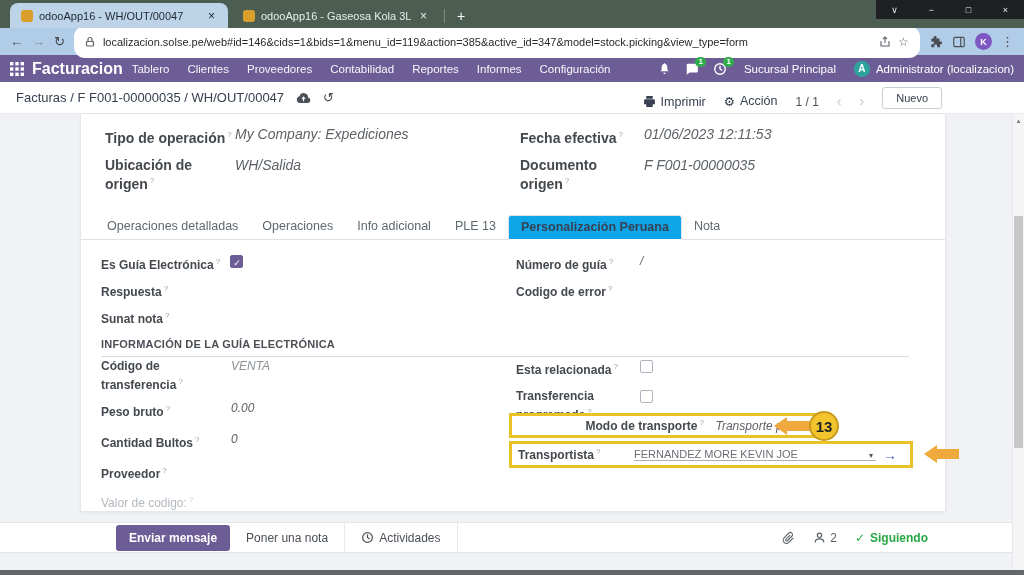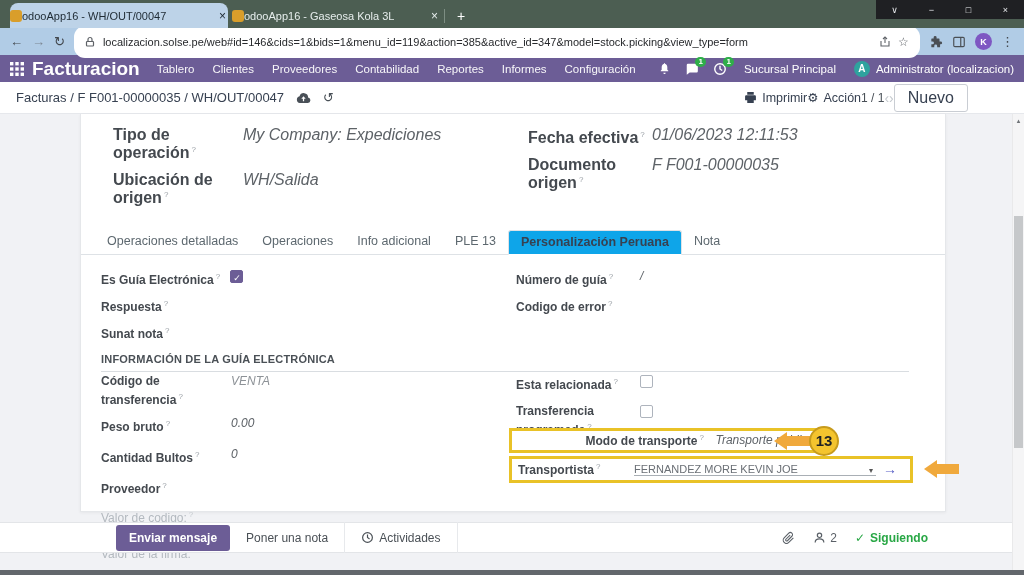--- a/index.html
+++ b/index.html
@@ -2,21 +2,21 @@
 <html><head>
 <meta charset="utf-8">
 <style>
   * { margin:0; padding:0; box-sizing:border-box; }
   html,body { width:1024px; height:575px; overflow:hidden; background:#e9ebee; }
   body { font-family:"Liberation Sans","DejaVu Sans",sans-serif; }
   .screen { position:relative; width:1024px; height:575px; background:#eef0f3; }
 
   
   .titlebar { height:28px; background:#4c5e52; display:flex; align-items:flex-end; position:relative; }
-  .btab { height:25px; display:flex; align-items:center; padding:0 0; font-size:11px; border-radius:8px 8px 0 0; }
+  .btab { height:25px; display:flex; align-items:center; gap:6px; padding:0 11px; font-size:11px; border-radius:8px 8px 0 0; }
   .btab .btab-title { white-space:nowrap; overflow:hidden; text-overflow:ellipsis; flex:1; }
   .btab.active { background:#bdd3e8; color:#1e2a33; width:218px; margin-left:10px; }
   .btab.inactive { color:#e6edec; width:208px; margin-left:4px; }
   .favicon { width:12px; height:12px; border-radius:3px; background:#d99e2b; flex-shrink:0; }
   .tab-close { font-size:12px; line-height:12px; cursor:default; padding:0 2px; }
   .tab-divider { width:1px; height:14px; background:#7d8e83; margin:0 4px 5px 4px; }
   .newtab { color:#fff; font-size:14px; margin-bottom:4px; padding:0 8px; }
   .win-controls { position:absolute; right:0; top:0; height:19px; width:148px; background:#1f2023; display:flex; }
   .win-btn { flex:1; color:#e8eaed; font-size:9px; display:flex; align-items:center; justify-content:center; }
 
@@ -24,42 +24,42 @@
   .urlbar { height:27px; background:#b1cce6; display:flex; align-items:center; padding:0 10px; gap:9px; }
   .nav-glyph { color:#43484e; font-size:13px; line-height:13px; }
   .nav-glyph.dim { color:#7d8894; }
   .url-pill { flex:1; height:21px; background:#fff; border-radius:11px; display:flex; align-items:center; padding:16px 10px; gap:7px; font-size:11px; color:#27292c; }
   .url-text { flex:1; white-space:nowrap; overflow:hidden; }
   .mini-ic { width:12px; height:12px; flex-shrink:0; color:#5f6368; }
   .avatar-k { width:17px; height:17px; border-radius:50%; background:#7e57c2; color:#fff; font-size:9px; font-weight:bold; display:flex; align-items:center; justify-content:center; }
 
   
   .onav { height:27px; background:#6c5d96; display:flex; align-items:center; color:#fff; padding:0 10px; font-size:11.5px; }
-  .onav .app-name { font-size:19px; font-weight:bold; margin:0 8px 0 8px; }
+  .onav .app-name { font-size:16px; font-weight:bold; margin:0 0 0 8px; }
   .onav .mitem { padding:0 9px; opacity:.95; }
   .onav .spacer { flex:1; }
   .onav-ic { position:relative; margin:0 7px; display:flex; align-items:center; }
   .badge { position:absolute; top:-5px; right:-7px; background:#2fae49; color:#fff; border-radius:7px; font-size:8px; line-height:10px; padding:0 3px; font-weight:bold; }
   .avatar-a { width:16px; height:16px; border-radius:50%; background:#2ea39e; color:#fff; font-size:10px; font-weight:bold; display:flex; align-items:center; justify-content:center; margin:0 6px 0 12px; }
   .company { margin:0 6px 0 10px; }
 
   
   .cpanel { height:32px; background:#fff; border-bottom:1px solid #e6e8ec; display:flex; align-items:center; padding:0 16px; font-size:13px; color:#374151; }
   .crumb { white-space:nowrap; }
   .cp-ic { margin-left:12px; color:#495057; display:flex; align-items:center; font-size:13px; }
-  .cp-right { margin-left:auto; display:flex; align-items:center; font-size:12.5px; margin-right:40px; }
+  .cp-right { margin-left:auto; display:flex; align-items:flex-end; gap:18px; font-size:12.5px; margin-right:66px; }
   .cp-btn { display:flex; align-items:center; gap:5px; color:#374151; }
   .pager-nav { color:#c3c8cd; font-size:14px; }
-  .btn-new { border:1px solid #c9cdd3; border-radius:3px; padding:4px 13px; background:#fff; color:#374151; font-size:16px; }
+  .btn-new { border:1px solid #c9cdd3; border-radius:3px; padding:4px 13px; background:#fff; color:#374151; font-size:11px; }
 
   
   .content { position:absolute; top:114px; left:0; width:1024px; height:461px; background:#f1f2f5; }
   .sheet { position:absolute; left:80px; top:0; width:866px; height:398px; background:#fff; border:1px solid #e5e7ea; border-top:none; box-shadow:0 1px 3px rgba(0,0,0,.05); }
 
-  .fgrid { display:flex; padding:13px 20px 0 32px; font-size:16px;justify-content:flex-end; }
+  .fgrid { display:flex; padding:13px 20px 0 24px; font-size:14px;justify-content:flex-end; }
   .fcol-l { width:415px; }
   .fcol-r { flex:1; }
   .frow { display:flex; margin-bottom:12px; line-height:15px; }
   .lbl { width:130px; flex-shrink:0; color:#44494f; font-weight:bold; }
   .fcol-r .lbl, .gcol-r .lbl { width:124px; }
   .lbl.help::after { content:"?"; vertical-align:super; font-size:8px; color:#9aa0a6; margin-left:2px; font-weight:normal; }
   .val { color:#5d6267;font-style:italic; }
   .val.muted { color:#8d9297; }
   .lbl-muted { color:#b3b9bf; font-weight:normal; }
   .lbl-muted.help::after { color:#c7ccd1; }

